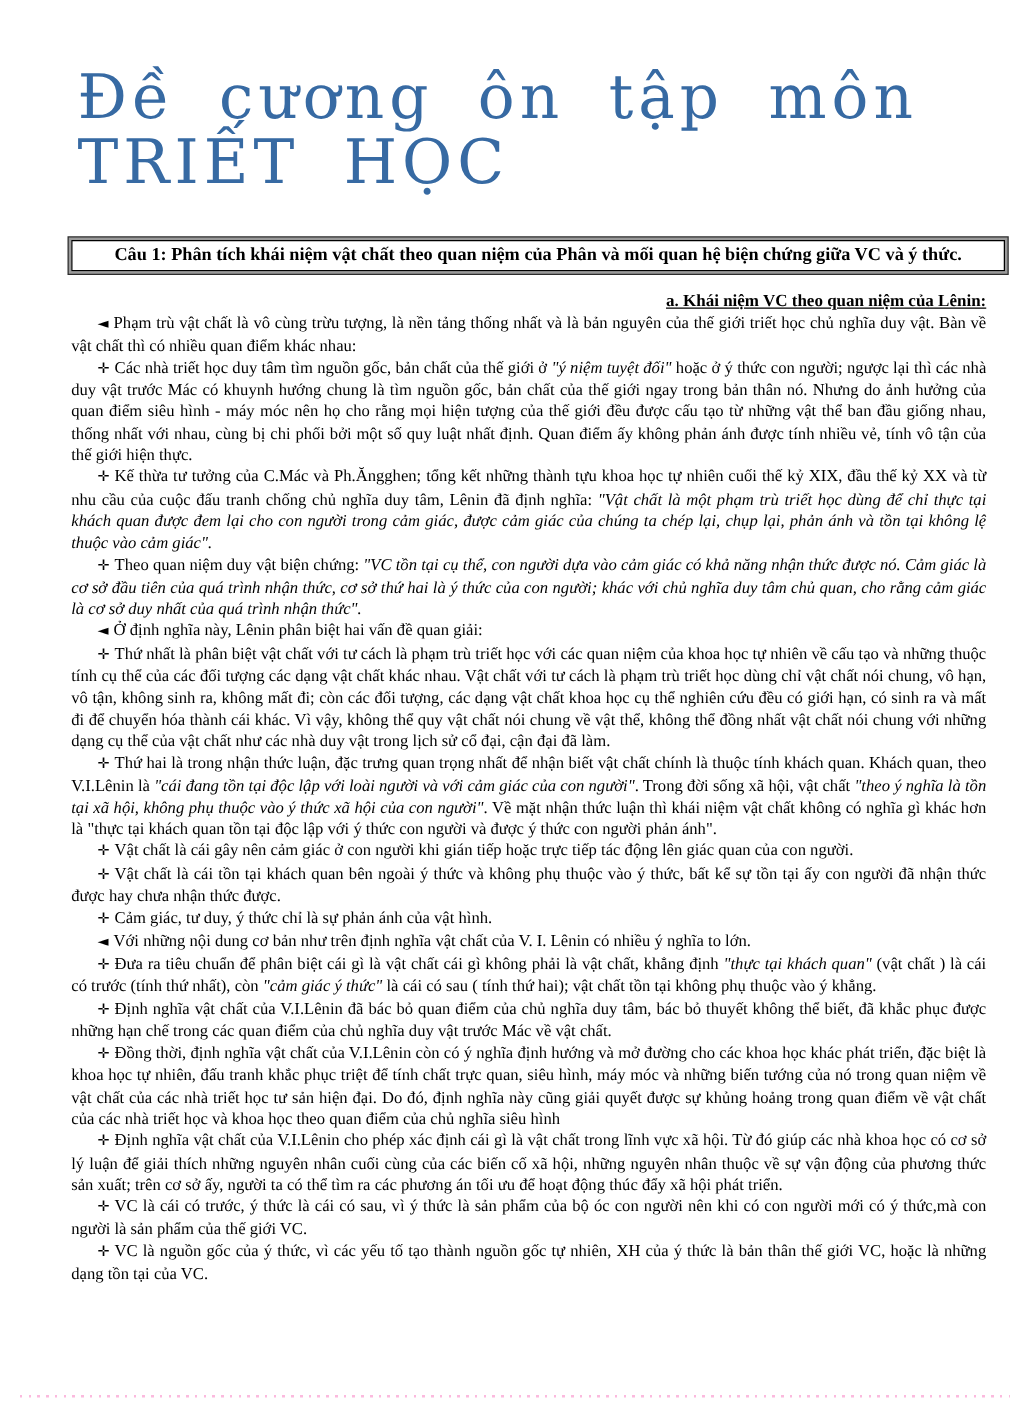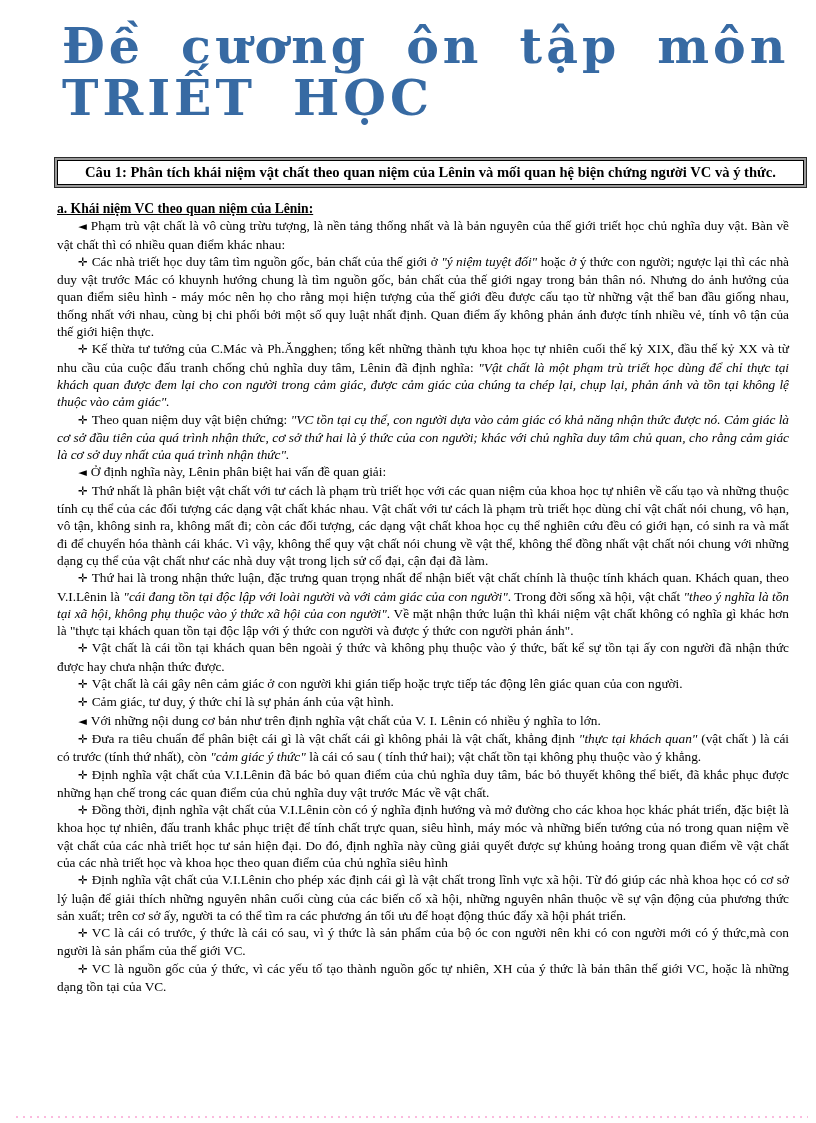--- a/index.html
+++ b/index.html
@@ -7,23 +7,23 @@
     width:816px;height:1123px;position:relative;overflow:hidden;
     background:#ffffff;
     font-family:"Liberation Serif","DejaVu Serif",serif;
     color:#000;
     -webkit-font-smoothing:antialiased;
   }
   .page{
     position:absolute;top:0;left:0;width:816px;height:1123px;
   }
   .doc-title{
-    margin:20px 0 0 62px;
+    margin:52px 0 0 62px;
     font-family:"DejaVu Serif","Liberation Serif",serif;
-    font-weight:bold;
+    font-weight:normal;
     font-size:49px;
     line-height:52px;
     letter-spacing:4px;
     word-spacing:16px;
     color:#376aa3;
   }
   .question-box{
     margin:36px 12px 0 57px;
     border:1px solid #000;
     box-shadow:0 0 0 2px #9a9a9a, 0 0 0 3px #2b2b2b;
@@ -37,21 +37,21 @@
   .content{
     margin:15px 27px 0 57px;
     width:732px;
     font-size:13.3px;
     line-height:17.3px;
     text-align:justify;
   }
   .section-heading{
     font-weight:bold;
     text-decoration:underline;
-    text-align:left;
+    text-align:right;
     font-size:13.6px;
     margin:0;
   }
   .section-heading.gap-before{
     margin-top:20px;
   }
   p.para{
     margin:0;
     text-indent:21px;
   }
@@ -73,34 +73,34 @@
 <body>
 
 <div class="page">
 
   <div class="doc-title" style="color: rgb(55, 106, 163);">
     <div>Đề cương ôn tập môn</div>
     <div>TRIẾT HỌC</div>
   </div>
 
   <div class="question-box">
-    <span>Câu 1: Phân tích khái niệm vật chất theo quan niệm của Lênin và mối quan hệ biện chứng người VC và ý thức.</span>
+    <span>Câu 1: Phân tích khái niệm vật chất theo quan niệm của Phân và mối quan hệ biện chứng giữa VC và ý thức.</span>
   </div>
 
   <div class="content">
       <div class="section-heading">a. Khái niệm VC theo quan niệm của Lênin:</div>
       <p class="para"><span class="marker">◄</span><span>Phạm trù vật chất là vô cùng trừu tượng, là nền tảng thống nhất và là bản nguyên của thế giới triết học chủ nghĩa duy vật. Bàn về vật chất thì có nhiều quan điểm khác nhau:</span></p>
       <p class="para"><span class="marker">✛</span><span>Các nhà triết học duy tâm tìm nguồn gốc, bản chất của thế giới ở </span><i>"ý niệm tuyệt đối"</i><span> hoặc ở ý thức con người; ngược lại thì các nhà duy vật trước Mác có khuynh hướng chung là tìm nguồn gốc, bản chất của thế giới ngay trong bản thân nó. Nhưng do ảnh hưởng của quan điểm siêu hình - máy móc nên họ cho rằng mọi hiện tượng của thế giới đều được cấu tạo từ những vật thể ban đầu giống nhau, thống nhất với nhau, cùng bị chi phối bởi một số quy luật nhất định. Quan điểm ấy không phản ánh được tính nhiều vẻ, tính vô tận của thế giới hiện thực.</span></p>
       <p class="para"><span class="marker">✛</span><span>Kế thừa tư tưởng của C.Mác và Ph.Ăngghen; tổng kết những thành tựu khoa học tự nhiên cuối thế kỷ XIX, đầu thế kỷ XX và từ nhu cầu của cuộc đấu tranh chống chủ nghĩa duy tâm, Lênin đã định nghĩa: </span><i>"Vật chất là một phạm trù triết học dùng để chỉ thực tại khách quan được đem lại cho con người trong cảm giác, được cảm giác của chúng ta chép lại, chụp lại, phản ánh và tồn tại không lệ thuộc vào cảm giác".</i></p>
       <p class="para"><span class="marker">✛</span><span>Theo quan niệm duy vật biện chứng: </span><i>"VC tồn tại cụ thể, con người dựa vào cảm giác có khả năng nhận thức được nó. Cảm giác là cơ sở đầu tiên của quá trình nhận thức, cơ sở thứ hai là ý thức của con người; khác với chủ nghĩa duy tâm chủ quan, cho rằng cảm giác là cơ sở duy nhất của quá trình nhận thức".</i></p>
       <p class="para"><span class="marker">◄</span><span>Ở định nghĩa này, Lênin phân biệt hai vấn đề quan giải:</span></p>
       <p class="para"><span class="marker">✛</span><span>Thứ nhất là phân biệt vật chất với tư cách là phạm trù triết học với các quan niệm của khoa học tự nhiên về cấu tạo và những thuộc tính cụ thể của các đối tượng các dạng vật chất khác nhau. Vật chất với tư cách là phạm trù triết học dùng chỉ vật chất nói chung, vô hạn, vô tận, không sinh ra, không mất đi; còn các đối tượng, các dạng vật chất khoa học cụ thể nghiên cứu đều có giới hạn, có sinh ra và mất đi để chuyển hóa thành cái khác. Vì vậy, không thể quy vật chất nói chung về vật thể, không thể đồng nhất vật chất nói chung với những dạng cụ thể của vật chất như các nhà duy vật trong lịch sử cổ đại, cận đại đã làm.</span></p>
       <p class="para"><span class="marker">✛</span><span>Thứ hai là trong nhận thức luận, đặc trưng quan trọng nhất để nhận biết vật chất chính là thuộc tính khách quan. Khách quan, theo V.I.Lênin là </span><i>"cái đang tồn tại độc lập với loài người và với cảm giác của con người"</i><span>. Trong đời sống xã hội, vật chất </span><i>"theo ý nghĩa là tồn tại xã hội, không phụ thuộc vào ý thức xã hội của con người"</i><span>. Về mặt nhận thức luận thì khái niệm vật chất không có nghĩa gì khác hơn là "thực tại khách quan tồn tại độc lập với ý thức con người và được ý thức con người phản ánh".</span></p>
+      <p class="para"><span class="marker">✛</span><span>Vật chất là cái gây nên cảm giác ở con người khi gián tiếp hoặc trực tiếp tác động lên giác quan của con người.</span></p>
       <p class="para"><span class="marker">✛</span><span>Vật chất là cái tồn tại khách quan bên ngoài ý thức và không phụ thuộc vào ý thức, bất kể sự tồn tại ấy con người đã nhận thức được hay chưa nhận thức được.</span></p>
-      <p class="para"><span class="marker">✛</span><span>Vật chất là cái gây nên cảm giác ở con người khi gián tiếp hoặc trực tiếp tác động lên giác quan của con người.</span></p>
       <p class="para"><span class="marker">✛</span><span>Cảm giác, tư duy, ý thức chỉ là sự phản ánh của vật hình.</span></p>
       <p class="para"><span class="marker">◄</span><span>Với những nội dung cơ bản như trên định nghĩa vật chất của V. I. Lênin có nhiều ý nghĩa to lớn.</span></p>
       <p class="para"><span class="marker">✛</span><span>Đưa ra tiêu chuẩn để phân biệt cái gì là vật chất cái gì không phải là vật chất, khẳng định </span><i>"thực tại khách quan"</i><span> (vật chất ) là cái có trước (tính thứ nhất), còn </span><i>"cảm giác ý thức"</i><span> là cái có sau ( tính thứ hai); vật chất tồn tại không phụ thuộc vào ý khẳng.</span></p>
       <p class="para"><span class="marker">✛</span><span>Định nghĩa vật chất của V.I.Lênin đã bác bỏ quan điểm của chủ nghĩa duy tâm, bác bỏ thuyết không thể biết, đã khắc phục được những hạn chế trong các quan điểm của chủ nghĩa duy vật trước Mác về vật chất.</span></p>
       <p class="para"><span class="marker">✛</span><span>Đồng thời, định nghĩa vật chất của V.I.Lênin còn có ý nghĩa định hướng và mở đường cho các khoa học khác phát triển, đặc biệt là khoa học tự nhiên, đấu tranh khắc phục triệt để tính chất trực quan, siêu hình, máy móc và những biến tướng của nó trong quan niệm về vật chất của các nhà triết học tư sản hiện đại. Do đó, định nghĩa này cũng giải quyết được sự khủng hoảng trong quan điểm về vật chất của các nhà triết học và khoa học theo quan điểm của chủ nghĩa siêu hình</span></p>
       <p class="para"><span class="marker">✛</span><span>Định nghĩa vật chất của V.I.Lênin cho phép xác định cái gì là vật chất trong lĩnh vực xã hội. Từ đó giúp các nhà khoa học có cơ sở lý luận để giải thích những nguyên nhân cuối cùng của các biến cố xã hội, những nguyên nhân thuộc về sự vận động của phương thức sản xuất; trên cơ sở ấy, người ta có thể tìm ra các phương án tối ưu để hoạt động thúc đẩy xã hội phát triển.</span></p>
       <p class="para"><span class="marker">✛</span><span>VC là cái có trước, ý thức là cái có sau, vì ý thức là sản phẩm của bộ óc con người nên khi có con người mới có ý thức,mà con người là sản phẩm của thế giới VC.</span></p>
       <p class="para"><span class="marker">✛</span><span>VC là nguồn gốc của ý thức, vì các yếu tố tạo thành nguồn gốc tự nhiên, XH  của ý thức là bản thân thế giới VC,  hoặc là những dạng tồn tại của VC.</span></p>
     </div>
 

